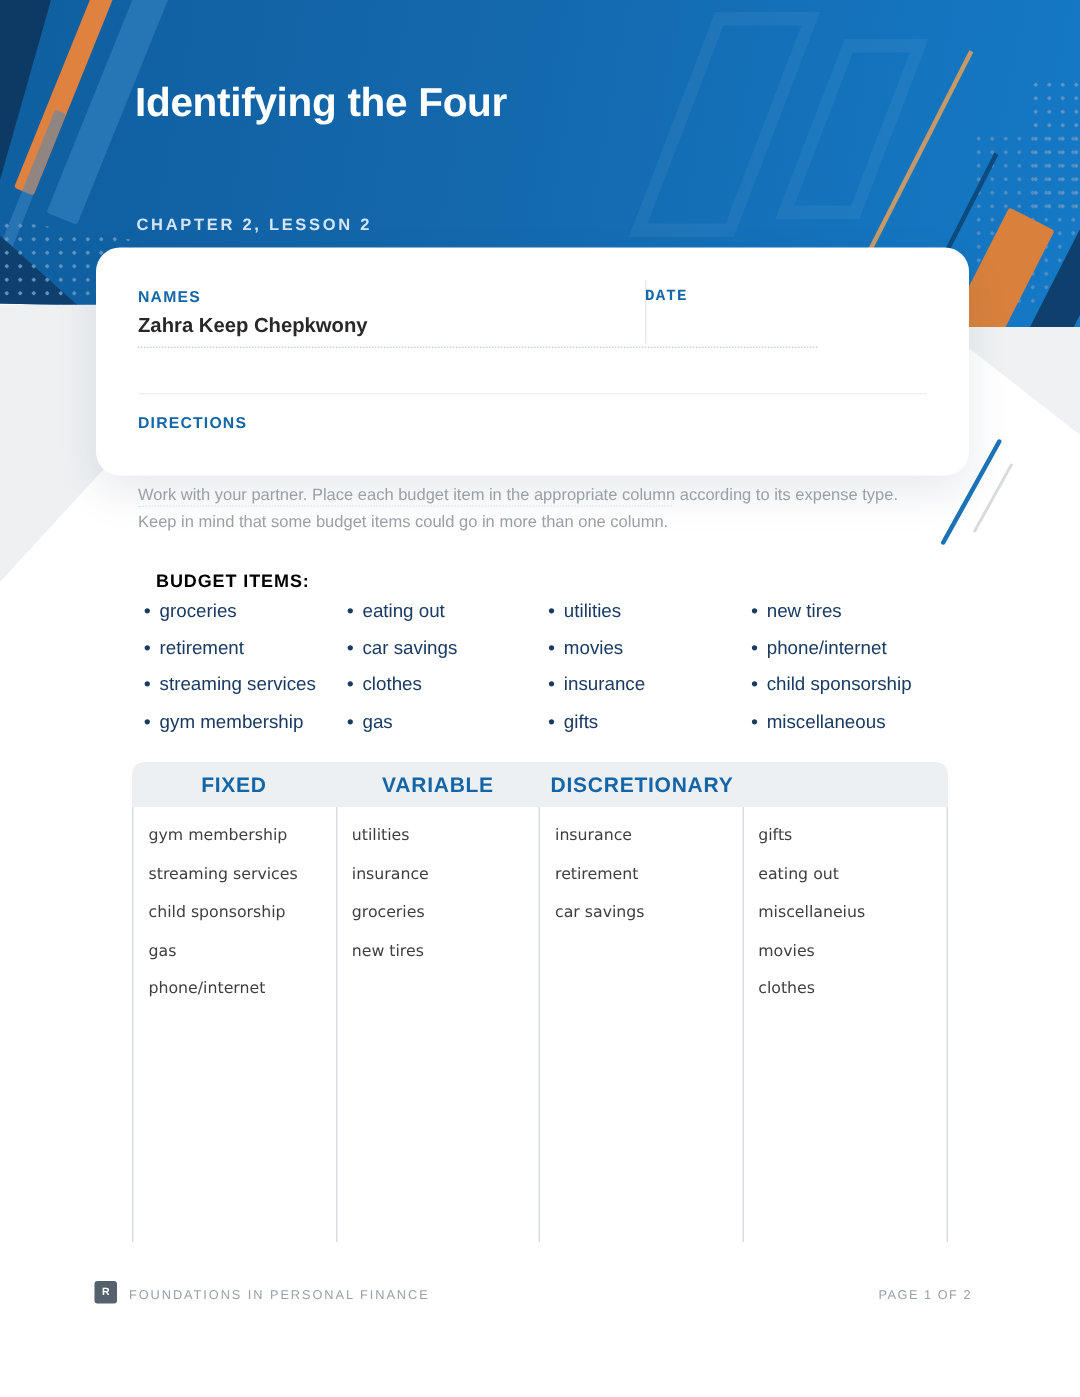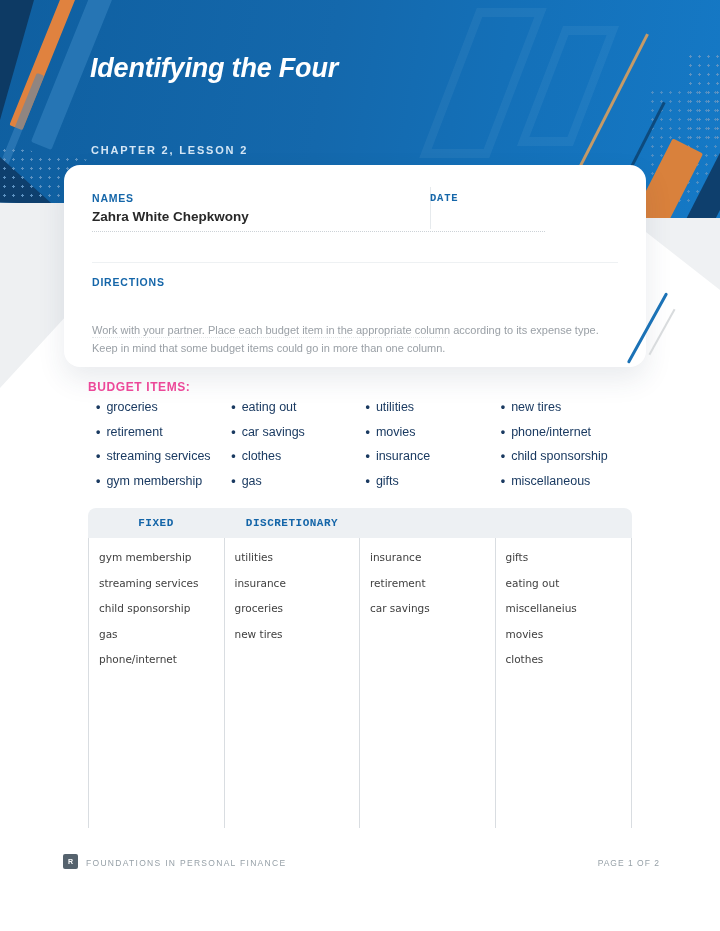--- a/index.html
+++ b/index.html
@@ -27,73 +27,73 @@
   .dots-tr { left:686px; top:52px; width:34px; height:92px; }
   .dots-r  { left:648px; top:88px; width:72px; height:120px; opacity:.8; }
   .ghost { border:9px solid rgba(255,255,255,.05); transform:skewX(-21deg); }
   .ghost1 { left:448px; top:8px; width:70px; height:150px; }
   .ghost2 { left:540px; top:26px; width:56px; height:120px; }
   .line-tan  { left:612px; top:26px; width:3px; height:150px; background:#c59a67; transform:rotate(27deg); }
   .line-navy { left:636px; top:96px; width:3px; height:118px; background:#0d4a7d; transform:rotate(27deg); }
   .stripe-orange-r { left:646px; top:140px; width:34px; height:110px; background:#d9813c; transform:rotate(27deg); }
   .navy-edge-r { left:700px; top:150px; width:26px; height:90px; background:#0e3f6d; transform:rotate(27deg); }
 
-  .title { position:absolute; left:90px; top:52px; color:#ffffff; font-size:27px; font-weight:bold; line-height:33px; letter-spacing:-.2px;font-style:italic; }
+  .title { position:absolute; left:90px; top:52px; color:#ffffff; font-size:27px; font-weight:bold; line-height:33px; letter-spacing:-.2px; }
   .subtitle { position:absolute; left:91px; top:120px; color:#d4e6f5; font-size:11px; font-weight:bold; letter-spacing:1.8px;margin-top:24px; }
 
   
   .wedge-left  { position:absolute; left:0; top:203px; width:170px; height:185px; background:#eef0f2; clip-path:polygon(0 0,100% 0,0 100%); }
   .wedge-left2 { position:absolute; left:0; top:203px; width:95px; height:105px; background:#e5e9ec; clip-path:polygon(0 0,100% 0,0 100%); }
   .wedge-right { position:absolute; right:0; top:218px; width:92px; height:72px; background:#eff1f3; clip-path:polygon(100% 0,100% 100%,0 0); }
 
   
   .card {
-    position:absolute; left:64px; top:165px; width:582px; height:202px;
+    position:absolute; left:64px; top:165px; width:582px; height:152px;
     background:#ffffff; border-radius:16px;
     box-shadow:0 12px 28px rgba(35,60,90,.10);
   }
   .lbl { font-size:10.5px; font-weight:bold; letter-spacing:.8px; color:#1566a9; }
   .names-lbl { position:absolute; left:28px; top:27px; }
   .date-lbl  { position:absolute; left:366px; top:27px;font-family:Liberation Mono, monospace; }
   .name-value { position:absolute; left:28px; top:44px; font-size:13.5px; font-weight:bold; color:#282828; }
   .name-underline { position:absolute; left:28px; top:66px; width:453px; border-bottom:1.5px dotted #ccd2d7; }
   .vdivider { position:absolute; left:366px; top:22px; height:42px; width:1px; background:#e6eaed; }
   .card-rule { position:absolute; left:28px; top:97px; width:526px; height:1px; background:#eef1f3; }
   .dir-lbl { position:absolute; left:28px; top:111px; }
   .dir-text { position:absolute; left:28px; top:128px; font-size:11px; line-height:18px; color:#9aa0a6; white-space:nowrap;margin-top:28px; }
   .dir-dotted { position:absolute; left:28px; top:172px; width:356px; border-bottom:1px dotted #e4e8ea; }
 
   
   .pencil-blue { position:absolute; left:646px; top:288px; width:3px; height:80px; background:#1b72b6; border-radius:2px; transform:rotate(29deg); }
   .pencil-gray { position:absolute; left:661px; top:306px; width:2px; height:52px; background:#d8dbdd; transform:rotate(29deg); }
 
   
-  .budget-label { position:absolute; left:88px; top:380px; font-size:12px; font-weight:bold; letter-spacing:.6px; color:#ec4899; }
+  .budget-label { position:absolute; left:104px; top:380px; font-size:12px; font-weight:bold; letter-spacing:.6px; color:#000000; }
   .budget-grid { position:absolute; left:96px; top:400px; width:540px; display:flex; }
   .budget-col { width:136px; }
   .budget-col:nth-child(2){ width:135px; }
   .budget-col:nth-child(3){ width:136px; }
   .budget-item { font-size:12.5px; color:#1a3a61; line-height:14px; margin-bottom:10.5px; white-space:nowrap; }
   .budget-item::before { content:"•"; font-weight:bold; margin-right:6px; color:#1a3a61; }
 
   
   .table { position:absolute; left:88px; top:508px; width:544px; }
   .table-head { display:flex; height:30px; background:#edf0f3; border-radius:8px 8px 0 0; }
   .th { width:136px; display:flex; align-items:center; justify-content:center;
-        font-size:11px; font-weight:bold; letter-spacing:.5px; color:#1465a8;font-family:Liberation Mono, monospace; }
+        font-size:14px; font-weight:bold; letter-spacing:.5px; color:#1465a8; }
   .table-body { display:flex; height:290px; border-left:1px solid #d9dde1; border-right:1px solid #d9dde1; }
   .tcol { width:136px; border-right:1px solid #d9dde1; padding:7px 0 0 10px; }
   .tcol:last-child { border-right:none; }
   .answer { font-family:"DejaVu Sans", sans-serif; font-size:10.5px; color:#3e3e3e; line-height:25.5px; white-space:nowrap; }
 
   
   .footer-logo { position:absolute; left:63px; top:854px; width:15px; height:15px; background:#55626d; border-radius:2px;
                  color:#ffffff; font-size:7px; font-weight:bold; display:flex; align-items:center; justify-content:center; }
   .footer-brand { position:absolute; left:86px; top:858px; font-size:8.5px; letter-spacing:1.3px; color:#97a1a8; }
-  .footer-page { position:absolute; right:60px; top:858px; font-size:8.5px; letter-spacing:1px; color:#97a1a8; }
+  .footer-page { position:absolute; right:72px; top:858px; font-size:8.5px; letter-spacing:1px; color:#97a1a8; }
 </style>
 </head>
 <body>
 
 <div class="page">
 
   <div class="header">
     <div class="hdr-deco navy-tri-tl"></div>
     <div class="hdr-deco stripe stripe-blue-l1"></div>
     <div class="hdr-deco stripe stripe-orange-l"></div>
@@ -114,21 +114,21 @@
     </div>
     <div class="subtitle">CHAPTER 2,  LESSON 2</div>
   </div>
 
   <div class="wedge-left2"></div>
   <div class="wedge-left"></div>
   <div class="wedge-right"></div>
 
   <div class="card">
     <div class="lbl names-lbl">NAMES</div>
-    <div class="name-value">Zahra White Chepkwony</div>
+    <div class="name-value">Zahra Keep Chepkwony</div>
     <div class="name-underline"></div>
     <div class="vdivider"></div>
     <div class="lbl date-lbl">DATE</div>
     <div class="card-rule"></div>
     <div class="lbl dir-lbl">DIRECTIONS</div>
     <div class="dir-text">
       <div>Work with your partner. Place each budget item in the appropriate column according to its expense type.</div>
       <div>Keep in mind that some budget items could go in more than one column.</div>
     </div>
     <div class="dir-dotted"></div>
@@ -161,20 +161,21 @@
       <div class="budget-item">new tires</div>
       <div class="budget-item">phone/internet</div>
       <div class="budget-item">child sponsorship</div>
       <div class="budget-item">miscellaneous</div>
     </div>
   </div>
 
   <div class="table">
     <div class="table-head">
       <div class="th">FIXED</div>
+      <div class="th">VARIABLE</div>
       <div class="th">DISCRETIONARY</div>
     </div>
     <div class="table-body">
       <div class="tcol">
         <div class="answer">gym membership</div>
         <div class="answer">streaming services</div>
         <div class="answer">child sponsorship</div>
         <div class="answer">gas</div>
         <div class="answer">phone/internet</div>
       </div>

